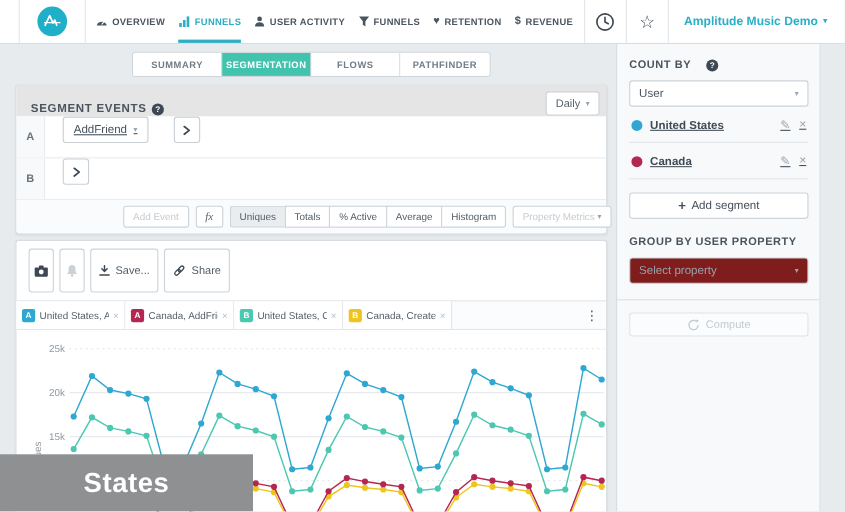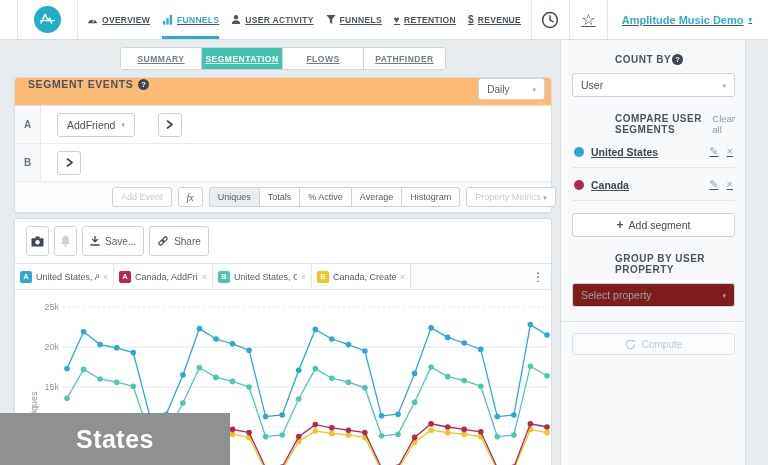--- a/index.html
+++ b/index.html
@@ -5,21 +5,21 @@
   * { margin:0; padding:0; box-sizing:border-box; }
   html,body { width:768px; height:465px; overflow:hidden; }
   body {
     font-family:"Liberation Sans", sans-serif;
     background:#e8ebed; color:#4a545e; position:relative;
   }
   
   .navbar {
     position:absolute; top:0; left:0; width:768px; height:40px;
     background:#fff; border-bottom:1px solid #d8dde2;
-    display:flex; align-items:stretch;text-decoration:underline;
+    display:flex; align-items:stretch;
   }
   .nav-left-spacer { width:18px; border-right:1px solid #e2e6ea; }
   .logo-cell { width:60px; border-right:1px solid #e2e6ea; display:flex; align-items:center; justify-content:center; }
   .logo-circle { width:27px; height:27px; border-radius:50%; background:#1fafc9; display:flex; align-items:center; justify-content:center; cursor:pointer; }
   .nav-menu { flex:1; display:flex; align-items:stretch; padding-left:3px; overflow:hidden; }
   .nav-item {
     display:flex; align-items:center; gap:4px; padding:0 6px; position:relative;
     font-size:8.5px; font-weight:bold; letter-spacing:.3px; color:#4a5560; cursor:pointer; white-space:nowrap;
   }
   .nav-item svg, .nav-item .glyph { flex:0 0 auto; }
@@ -33,72 +33,72 @@
   .caret { font-size:7px; color:#9aa4ad; line-height:1; }
   .project-btn .caret { color:#2aafc6; }
 
   
   .main { position:absolute; left:14px; top:47px; width:538px; }
   .view-tabs { display:flex; justify-content:center; }
   .view-tabs-group { display:flex; border:1px solid #cfd6db; border-radius:3px; overflow:hidden; background:#fff; }
   .view-tab {
     width:81px; height:21px; display:flex; align-items:center; justify-content:center;
     font-size:8.5px; font-weight:bold; letter-spacing:.5px; color:#717d87;
-    border-right:1px solid #cfd6db; cursor:pointer; background:#fff;text-decoration:underline;
+    border-right:1px solid #cfd6db; cursor:pointer; background:#fff;
   }
   .view-tab:last-child { border-right:none; }
   .view-tab.active { background:#41c3ad; color:#fff; }
 
   .panel { background:#fff; border:1px solid #d7dde2; border-radius:3px; box-shadow:0 1px 2px rgba(0,0,0,.05); }
   .segment-panel { margin-top:7px; }
   .segment-header {
-    height:28px; background:#fdba74; border-bottom:1px solid #e2e6ea; border-radius:3px 3px 0 0;
-    display:flex; align-items:flex-start; padding:0 6px 0 13px;
+    height:28px; background:#e5e5e5; border-bottom:1px solid #e2e6ea; border-radius:3px 3px 0 0;
+    display:flex; align-items:flex-end; padding:0 6px 0 13px;
   }
   .segment-title { font-size:10.5px; font-weight:bold; letter-spacing:.6px; color:#4a545e; display:flex; align-items:center; gap:5px; }
   .help-dot { width:11px; height:11px; border-radius:50%; background:#3d4852; color:#fff; font-size:7.5px; font-weight:bold; display:inline-flex; align-items:center; justify-content:center; }
   .segment-header .spacer { flex:1; }
-  .hdr-btn { height:22px; background:#fff; border:1px solid #ccd3d9; border-radius:3px; display:flex; align-items:center; gap:23px; padding:0 8px; font-size:10px; color:#556069; cursor:pointer; margin-left:6px; }
+  .hdr-btn { height:22px; background:#fff; border:1px solid #ccd3d9; border-radius:3px; display:flex; align-items:center; gap:5px; padding:0 8px; font-size:10px; color:#556069; cursor:pointer; margin-left:6px; }
   .event-row { display:flex; align-items:stretch; border-bottom:1px solid #e8ecef; height:38px; }
   .event-letter-col { width:26px; background:#f8f9fb; border-right:1px solid #e8ecef; display:flex; align-items:center; justify-content:center; font-size:10px; font-weight:bold; color:#6a737c; }
-  .event-row-body { display:flex; align-items:center; padding-left:16px; gap:23px; flex:1; }
+  .event-row-body { display:flex; padding-left:16px; gap:23px; flex:1;text-decoration:underline; }
   .event-btn { height:24px; background:#fff; border:1px solid #c8cfd5; border-radius:3px; display:flex; align-items:center; gap:6px; padding:0 9px; font-size:10.5px; color:#48525c; cursor:pointer; }
   .chev-btn { width:24px; height:24px; background:#fff; border:1px solid #c8cfd5; border-radius:3px; display:flex; align-items:center; justify-content:center; cursor:pointer; }
   .remove-glyph { color:#b6bec5; font-size:10px; }
   .metric-row { height:30px; background:#fafbfc; display:flex; align-items:center; padding-left:97px; gap:6px; border-radius:0 0 3px 3px; }
   .m-btn { height:20px; display:flex; align-items:center; padding:0 8px; background:#fff; border:1px solid #ccd3d9; border-radius:3px; font-size:9px; color:#556069; cursor:pointer; white-space:nowrap; }
   .m-btn.disabled { color:#c4ccd2; cursor:default; }
   .m-group { display:flex; }
   .m-group .m-btn { border-radius:0; border-right-width:0; }
   .m-group .m-btn:first-child { border-radius:3px 0 0 3px; }
   .m-group .m-btn:last-child { border-radius:0 3px 3px 0; border-right-width:1px; }
   .m-btn.selected { background:#e9edf0; }
   .fx { font-style:italic; font-family:Liberation Serif, serif; font-size:10px; }
 
   
   .chart-panel { margin-top:5px; height:260px; border-radius:3px 3px 0 0; border-bottom:none; }
   .chart-toolbar { display:flex; align-items:center; gap:5px; padding:7px 0 0 11px; }
-  .t-btn { height:30px; background:#fff; border:1px solid #ccd3d9; border-radius:3px; display:flex; align-items:center; gap:5px; padding:0 7px; font-size:10px; color:#556069; cursor:pointer; }
+  .t-btn { height:40px; background:#fff; border:1px solid #ccd3d9; border-radius:3px; display:flex; align-items:center; gap:5px; padding:0 7px; font-size:10px; color:#556069; cursor:pointer; }
   .t-btn.icon-only { width:23px; padding:0; justify-content:center; }
   .t-btn.disabled { cursor:default; }
   .legend-row { margin-top:7px; border-top:1px solid #e2e6ea; border-bottom:1px solid #e2e6ea; background:#fbfcfd; display:flex; align-items:stretch; height:27px; }
   .legend-tab { width:99px; border-right:1px solid #e2e6ea; background:#fff; display:flex; align-items:center; gap:4px; padding:0 5px; cursor:pointer; }
   .legend-badge { width:12px; height:12px; border-radius:2px; color:#fff; font-size:7.5px; font-weight:bold; display:flex; align-items:center; justify-content:center; flex:0 0 auto; }
   .legend-label { font-size:9px; color:#55606a; white-space:nowrap; overflow:hidden; flex:1; }
   .legend-close { color:#b6bec5; font-size:9px; cursor:pointer; }
   .legend-spacer { flex:1; }
   .kebab-btn { width:26px; display:flex; align-items:center; justify-content:center; color:#4a545e; font-size:12px; cursor:pointer; }
 
   
   .sidebar {
     position:absolute; left:560px; top:40px; width:186px; height:425px;
     background:#f7f9fa; border-left:1px solid #d8dde2; border-right:1px solid #d8dde2;
     padding:14px 10px 0 11px;
   }
-  .sb-heading { font-size:10px; font-weight:bold; letter-spacing:.5px; color:#4a545e; display:flex; align-items:center; gap:1px;margin-left:43px; }
+  .sb-heading { font-size:10px; font-weight:bold; letter-spacing:.5px; color:#4a545e; display:flex; align-items:center; gap:14px; }
   .sb-heading .link { font-weight:normal; letter-spacing:0; font-size:9.5px; color:#8f9aa3; margin-left:auto; cursor:pointer; }
   .sb-select { margin-top:8px; height:24px; background:#fff; border:1px solid #ccd3d9; border-radius:3px; display:flex; align-items:center; padding:0 8px; font-size:10.5px; color:#4a545e; cursor:pointer; }
   .sb-select .caret { margin-left:auto; }
   .sb-select.muted { background:#7f1d1d; color:#97a1aa; }
   .sb-section { margin-top:16px; }
   .seg-row { display:flex; align-items:center; gap:7px; padding:10px 2px 9px 2px; border-bottom:1px solid #e3e7ea;text-decoration:underline; }
   .seg-dot { width:10px; height:10px; border-radius:50%; flex:0 0 auto; }
   .seg-name { font-size:10.5px; font-weight:bold; color:#3f4a55; }
   .seg-actions { margin-left:auto; display:flex; gap:8px; color:#9aa4ad; font-size:11px; }
   .seg-actions span { cursor:pointer; }
@@ -467,24 +467,20 @@
 <div class="sidebar">
   <div class="sb-heading">
     <span>COUNT BY</span>
     <span class="help-dot">?</span>
   </div>
   <div class="sb-select">
     <span>User</span>
     <span class="caret">▾</span>
   </div>
 
-  <div class="sb-section sb-heading">
-    <span>COMPARE USER SEGMENTS</span>
-    <span class="link">Clear all</span>
-  </div>
 
   <div class="seg-row">
     <span class="seg-dot" style="background: rgb(47, 168, 209);"></span>
     <span class="seg-name">United States</span>
     <span class="seg-actions">
       <span>✎</span>
       <span>×</span>
     </span>
   </div>
   <div class="seg-row">

